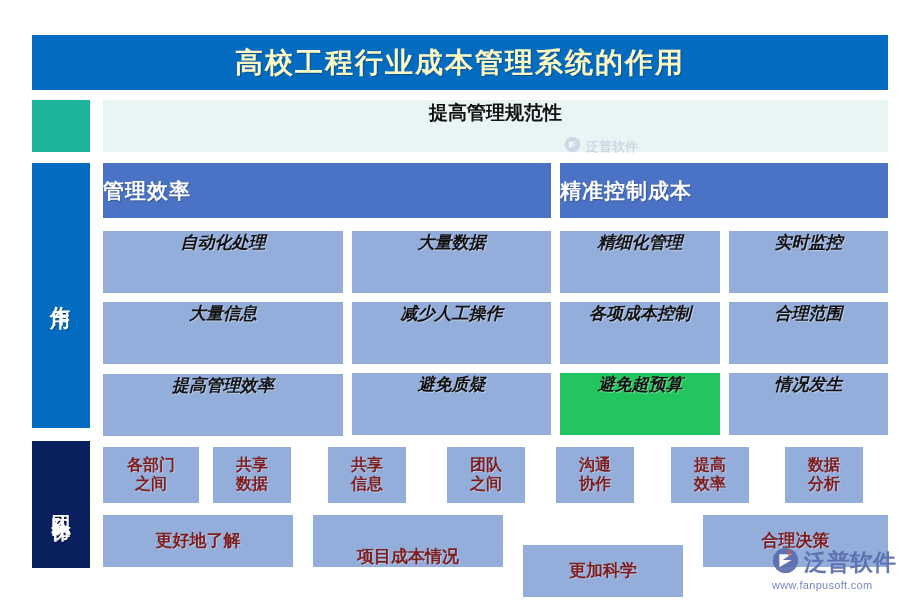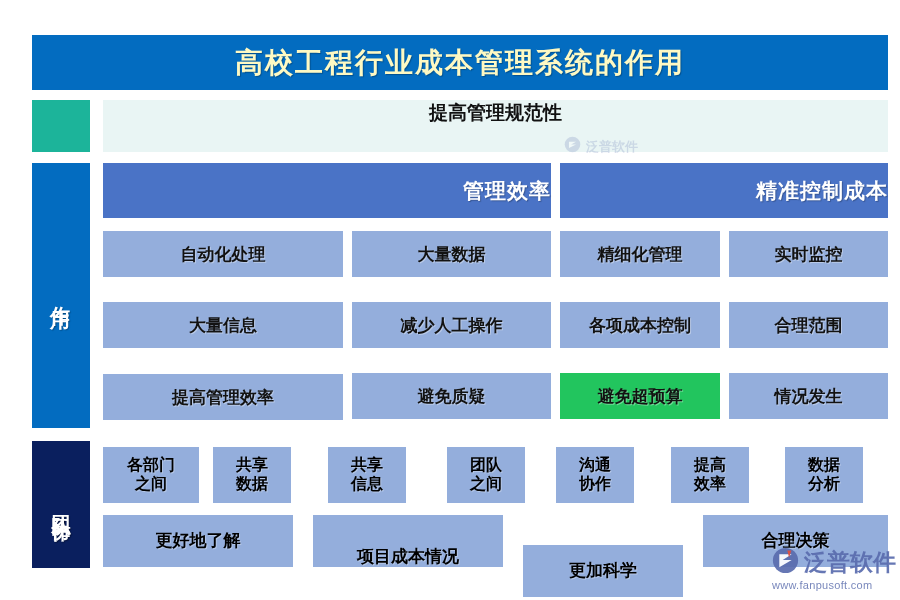--- a/index.html
+++ b/index.html
@@ -112,59 +112,59 @@
   }
 
   
   .hdr-box {
     position: absolute;
     top: 163px;
     height: 55px;
     background: #4A73C6;
     display: flex;
     align-items: center;
-    justify-content: flex-end;
+    justify-content: flex-start;
   }
   .hdr-box .lbl {
     color: #ffffff;
     font-size: 21px;
     font-weight: bold;
     letter-spacing: 1px;
     text-shadow: 1px 1px 1px rgba(0,0,0,0.25);
   }
   #hdr-0 { left: 103px; width: 448px; }
   #hdr-1 { left: 560px; width: 328px; }
 
   
   .cell {
     position: absolute;
-    height: 46px;
+    height: 62px;
     background: #94AEDC;
     display: flex;
-    align-items: center;
-    justify-content: center;
+    justify-content: center;
+    font-style: italic;
   }
   .cell .lbl {
     color: #121212;
     font-size: 17px;
     font-weight: bold;
     text-shadow: 1px 1px 0 rgba(255,255,255,0.35);
   }
 
   
   .chip {
     position: absolute;
     background: #94AEDC;
     display: flex;
     align-items: center;
     justify-content: center;
     text-align: center;
   }
   .chip .lbl {
-    color: #000000;
+    color: #7f1d1d;
     font-size: 16px;
     font-weight: bold;
     line-height: 1.18;
     text-shadow: 1px 1px 0 rgba(255,255,255,0.3);
   }
   .chip-row1 { top: 447px; height: 56px; }
   .chip-row2 { top: 515px; height: 52px; }
   .chip-row2 .lbl { font-size: 17px; }
 
   

